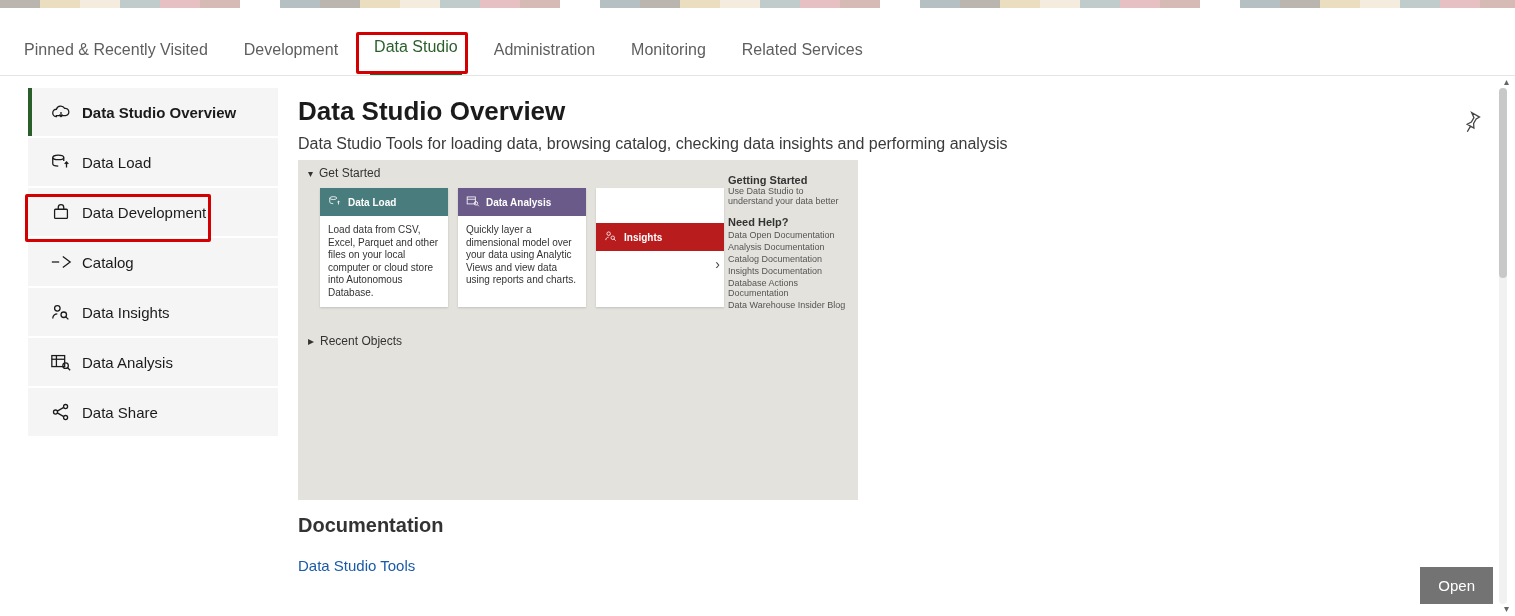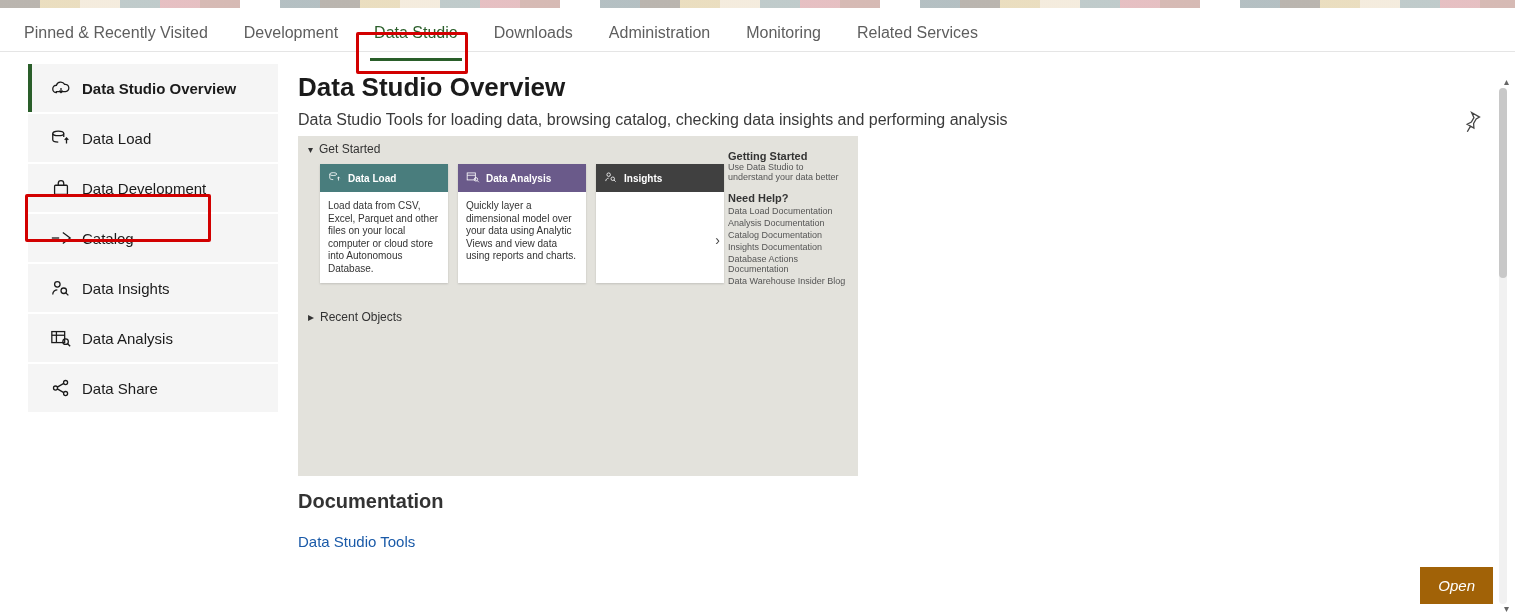--- a/index.html
+++ b/index.html
@@ -16,22 +16,22 @@
     height: 8px;
     width: 100%;
     background: repeating-linear-gradient(90deg,
       #3a2c1b 0 40px, #c4a04a 40px 80px, #e0c8a0 80px 120px,
       #4a6a6a 120px 160px, #b74a52 160px 200px, #8a3a2a 200px 240px,
       #ffffff 240px 280px, #2a4a52 280px 320px);
     opacity: 0.35;
   }
   .topnav {
     display: flex;
-    align-items: flex-start;
-    height: 44px;
+    align-items: flex-end;
+    height: 68px;
     padding: 0 20px;
     border-bottom: 1px solid #e5e5e5;
     gap: 28px;
   }
   .topnav-item {
     color: #5e5e5e;
     font-size: 16px;
     padding: 16px 4px;
     cursor: pointer;
     position: relative;
@@ -110,21 +110,21 @@
     box-shadow: 0 1px 2px rgba(0,0,0,0.15);
     display: flex; flex-direction: column;
     font-size: 10px;
   }
   .mini-card-head {
     height: 28px; display: flex; align-items: center; gap: 6px;
     padding: 0 8px; color: #fff; font-weight: 600;
   }
   .mc-teal { background: #497d7d; }
   .mc-purple { background: #6a5a8a; }
-  .mc-slate { background: #404040; }
+  .mc-slate { background: #b91c1c; margin-top: 35px; }
   .mini-card-body {
     padding: 8px; color: #333; min-height: 90px;
     line-height: 1.25;
   }
   .mini-icon svg { width: 14px; height: 12px; stroke: #fff; fill: none; stroke-width: 1.4; }
   .preview-right {
     position: absolute; right: 10px; top: 12px; width: 120px;
     font-size: 10px; color: #333;
   }
   .pr-h { font-weight: 600; font-size: 11px; margin-top: 2px; }
@@ -137,41 +137,40 @@
   .recent { position: absolute; left: 10px; top: 174px; display: flex; align-items: center; gap: 6px; font-size: 12px; color: #333; }
   .doc-h { margin-top: 14px; font-size: 20px; font-weight: 700; color: #333; }
   .doc-link { margin-top: 20px; font-size: 15px; color: #1a5aa8; cursor: pointer; }
   .pin-btn {
     position: absolute; right: 30px; top: 110px;
     width: 24px; height: 24px; cursor: pointer;
   }
   .pin-btn svg { width: 22px; height: 22px; stroke: #444; fill: none; stroke-width: 1.4; }
   .open-btn {
     position: absolute; right: 22px; bottom: 12px;
-    background: #a16207; color: #fff;
+    background: #737373; color: #fff;
     padding: 10px 18px; font-size: 15px;
-    cursor: pointer; border: none; font-style: italic;
+    cursor: pointer; border: none;
   }
   .scroll-track {
     position: absolute; right: 8px; top: 88px; width: 8px; bottom: 12px;
     background: #f1f1f1; border-radius: 4px;
   }
   .scroll-thumb { position: absolute; top: 0; height: 190px; width: 100%; background: #c8c8c8; border-radius: 4px; }
   .scroll-arrow { position: absolute; right: 6px; font-size: 10px; color: #666; }
 </style>
 </head>
 <body>
 
 <div class="top-stripe"></div>
 
 <nav class="topnav">
   <div class="topnav-item">Pinned &amp; Recently Visited</div>
   <div class="topnav-item">Development</div>
   <div class="topnav-item active">Data Studio</div>
-  <div class="topnav-item">Downloads</div>
   <div class="topnav-item">Administration</div>
   <div class="topnav-item">Monitoring</div>
   <div class="topnav-item">Related Services</div>
 </nav>
 
 <div class="highlight-box nav-highlight"></div>
 
 <div class="body-row">
   <aside class="sidebar">
     <div class="side-item active">
@@ -299,21 +298,21 @@
             <span>Insights</span>
           </div>
         </div>
       </div>
       <span class="chevron">›</span>
 
       <div class="preview-right">
         <div class="pr-h">Getting Started</div>
         <div class="pr-sub">Use Data Studio to understand your data better</div>
         <div class="pr-h">Need Help?</div>
-        <span class="pr-link">Data Load Documentation</span>
+        <span class="pr-link">Data Open Documentation</span>
         <span class="pr-link">Analysis Documentation</span>
         <span class="pr-link">Catalog Documentation</span>
         <span class="pr-link">Insights Documentation</span>
         <span class="pr-link">Database Actions Documentation</span>
         <span class="pr-link">Data Warehouse Insider Blog</span>
       </div>
 
       <div class="recent">
         <span class="tri">▸</span>
         <span>Recent Objects</span>

